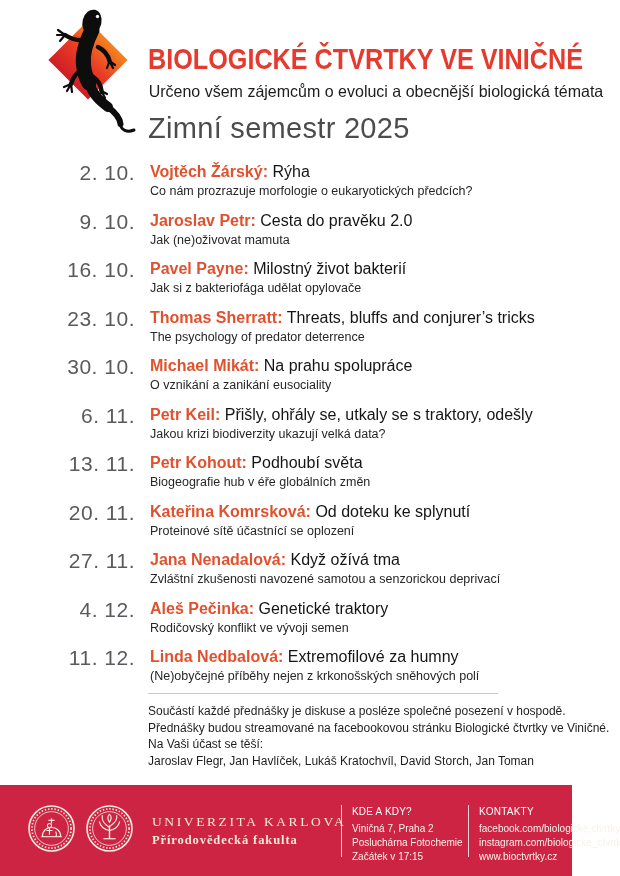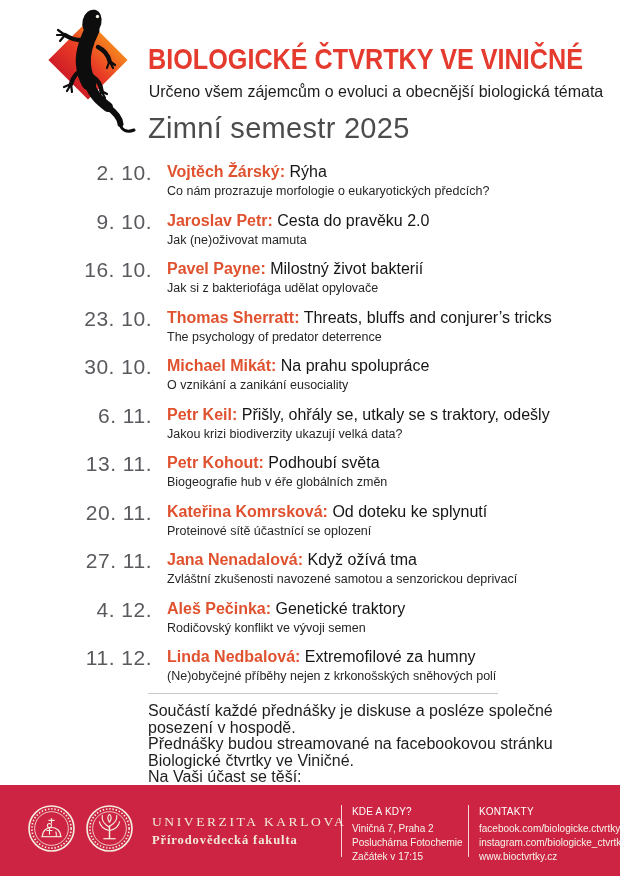--- a/index.html
+++ b/index.html
@@ -27,40 +27,40 @@
   .subtitle { margin-top:8px; font-size:16.5px; color:#1d1d1d; white-space:nowrap;
     transform:scaleX(0.97); transform-origin:0 50%; }
 
   .semester {
     position:absolute; left:148px; top:112px; font-size:29px; font-weight:400;
     color:#4c4c4e; letter-spacing:0.3px;
   }
 
   
   .lectures { position:absolute; left:0; top:161px; width:620px; }
-  .lecture { display:flex; margin-bottom:10.5px;padding-left:17px; }
+  .lecture { display:flex; margin-bottom:10.5px; }
   .lecture-date {
     width:135px; text-align:right; font-size:21px; line-height:24px;
     color:#595a5e; letter-spacing:0.5px; flex:0 0 135px;
   }
   .lecture-body { margin-left:15px; }
   .lecture-line1 { font-size:16px; line-height:20px; padding-top:1px; white-space:nowrap; }
   .lecture-speaker { color:#e0522f; font-weight:700; }
   .lecture-title { color:#151515; font-weight:400; }
   .lecture-sub { font-size:12.5px; line-height:16px; color:#262626; margin-top:1px; }
 
   .divider { position:absolute; left:148px; top:693px; width:350px; height:1px; background:#c8c8c8; }
 
   
-  .notes { position:absolute; left:148px; top:703px; width:462px; font-size:16px;
+  .notes { position:absolute; left:148px; top:703px; width:462px; font-size:12px;
     line-height:16.5px; color:#1e1e1e; }
   .notes .hosts-block { margin-top:0; }
 
   
-  .footer { position:absolute; left:0; top:785px; width:620px; height:91px; background:#cd2443; }
+  .footer { position:absolute; left:0; top:785px; width:572px; height:91px; background:#cd2443; }
   .seal { position:absolute; top:20px; }
   .seal-1 { left:28px; }
   .seal-2 { left:86px; }
   .univ { position:absolute; left:152px; top:29px; color:#f2ead9;
     font-family:"Liberation Serif", serif; }
   .univ-name { font-size:13.5px; letter-spacing:2.6px; white-space:nowrap; }
   .univ-fac  { font-size:12.5px; font-weight:700; letter-spacing:0.9px; margin-top:3px; white-space:nowrap; }
   .vdiv { position:absolute; top:20px; width:1px; height:52px; background:rgba(255,255,255,0.8); }
   .vdiv-1 { left:341px; } .vdiv-2 { left:468px; }
   .foot-col { position:absolute; top:21px; color:#ffffff; }

